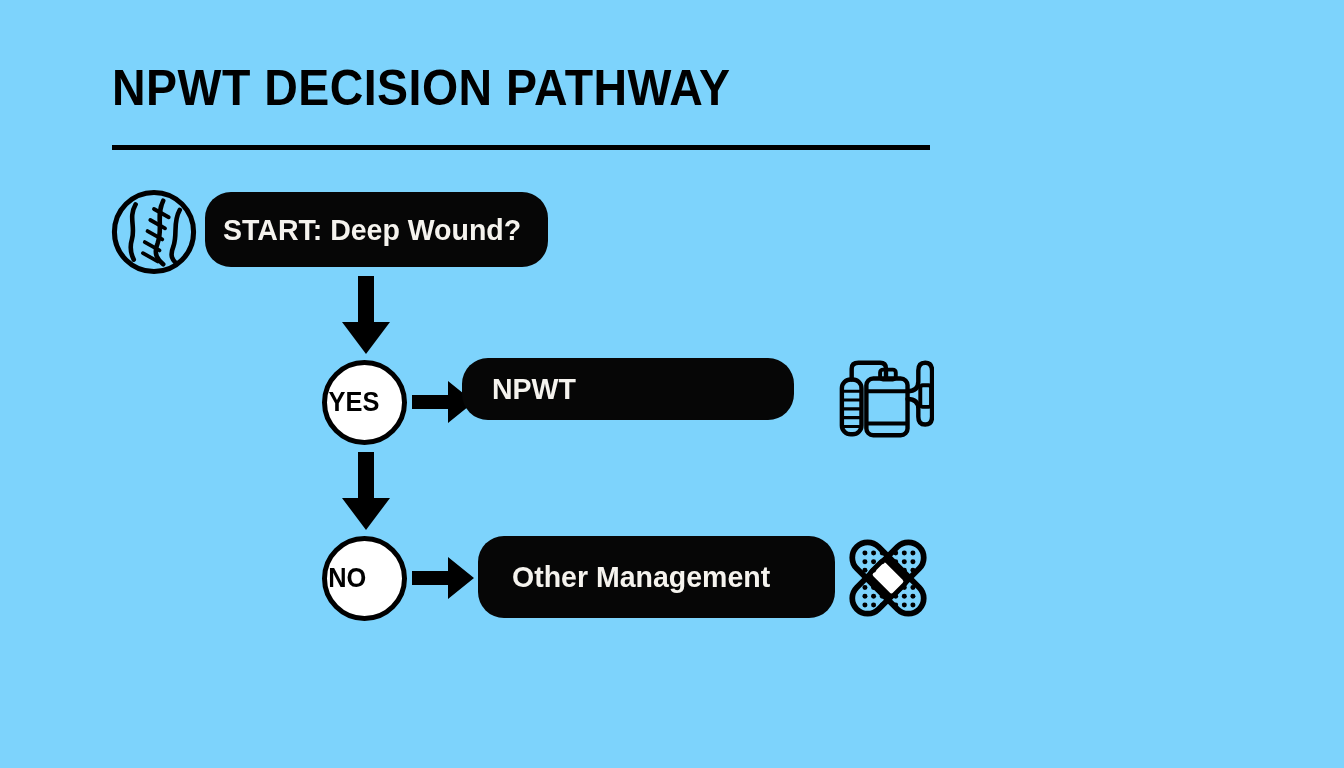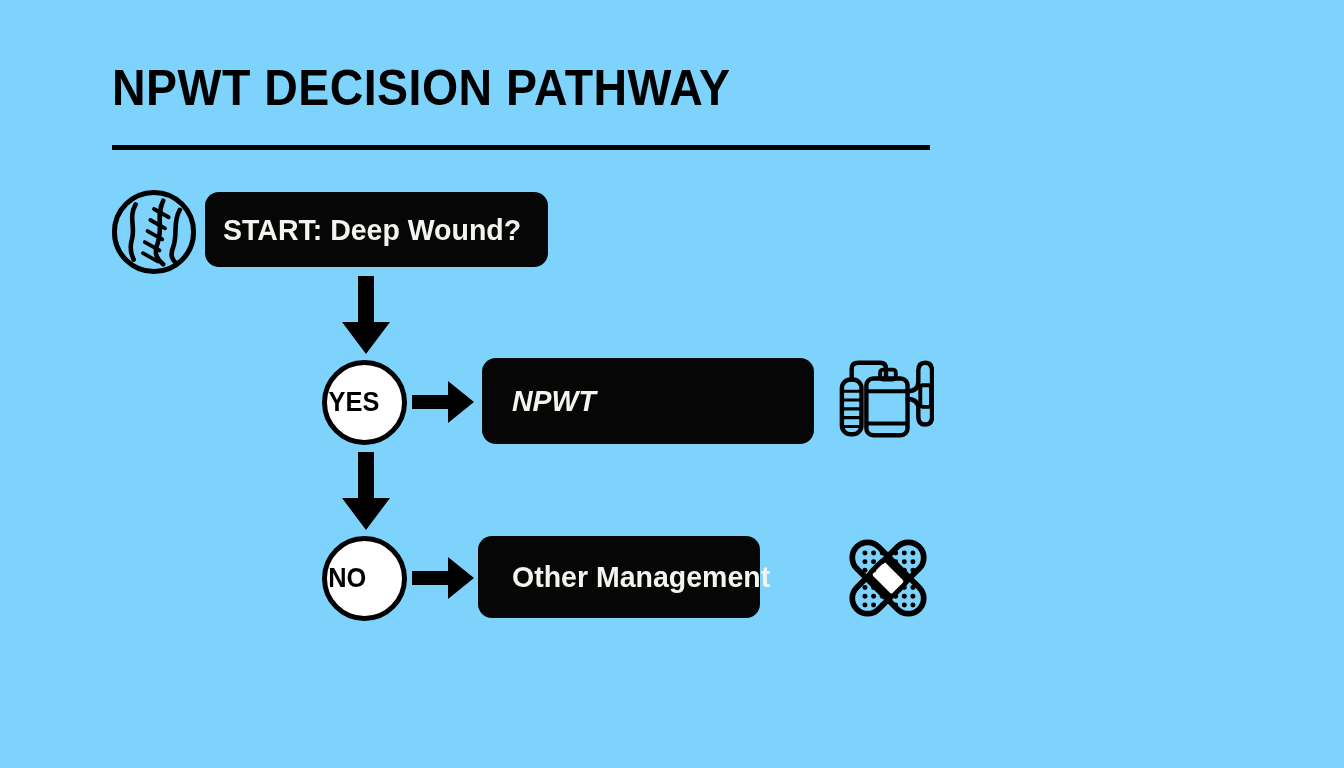--- a/index.html
+++ b/index.html
@@ -43,21 +43,21 @@
     top: 145px;
     width: 818px;
     height: 5px;
     background: #000000;
   }
 
   
   .node-box {
     position: absolute;
     background: #060606;
-    border-radius: 14px;
+    border-radius: 26px;
     display: flex;
     align-items: center;
     box-sizing: border-box;
   }
   .node-box .node-label {
     font-family: "Liberation Sans Narrow", "Liberation Sans", sans-serif;
     font-weight: 700;
     color: #f5f3ee;
     white-space: nowrap;
     transform: scaleX(0.95);
@@ -67,33 +67,32 @@
   #start-box {
     left: 205px;
     top: 192px;
     width: 343px;
     height: 75px;
     padding-left: 18px;
   }
   #start-box .node-label { font-size: 30px; }
 
   #npwt-box {
-    left: 482px;
+    left: 462px;
     top: 358px;
     width: 332px;
-    height: 86px;
+    height: 62px;
     padding-left: 30px;
-    font-style: italic;
   }
   #npwt-box .node-label { font-size: 30px; }
 
   #other-box {
     left: 478px;
     top: 536px;
-    width: 282px;
+    width: 357px;
     height: 82px;
     padding-left: 34px;
   }
   #other-box .node-label { font-size: 30px; }
 
   
   .decision-circle {
     position: absolute;
     width: 85px;
     height: 85px;

